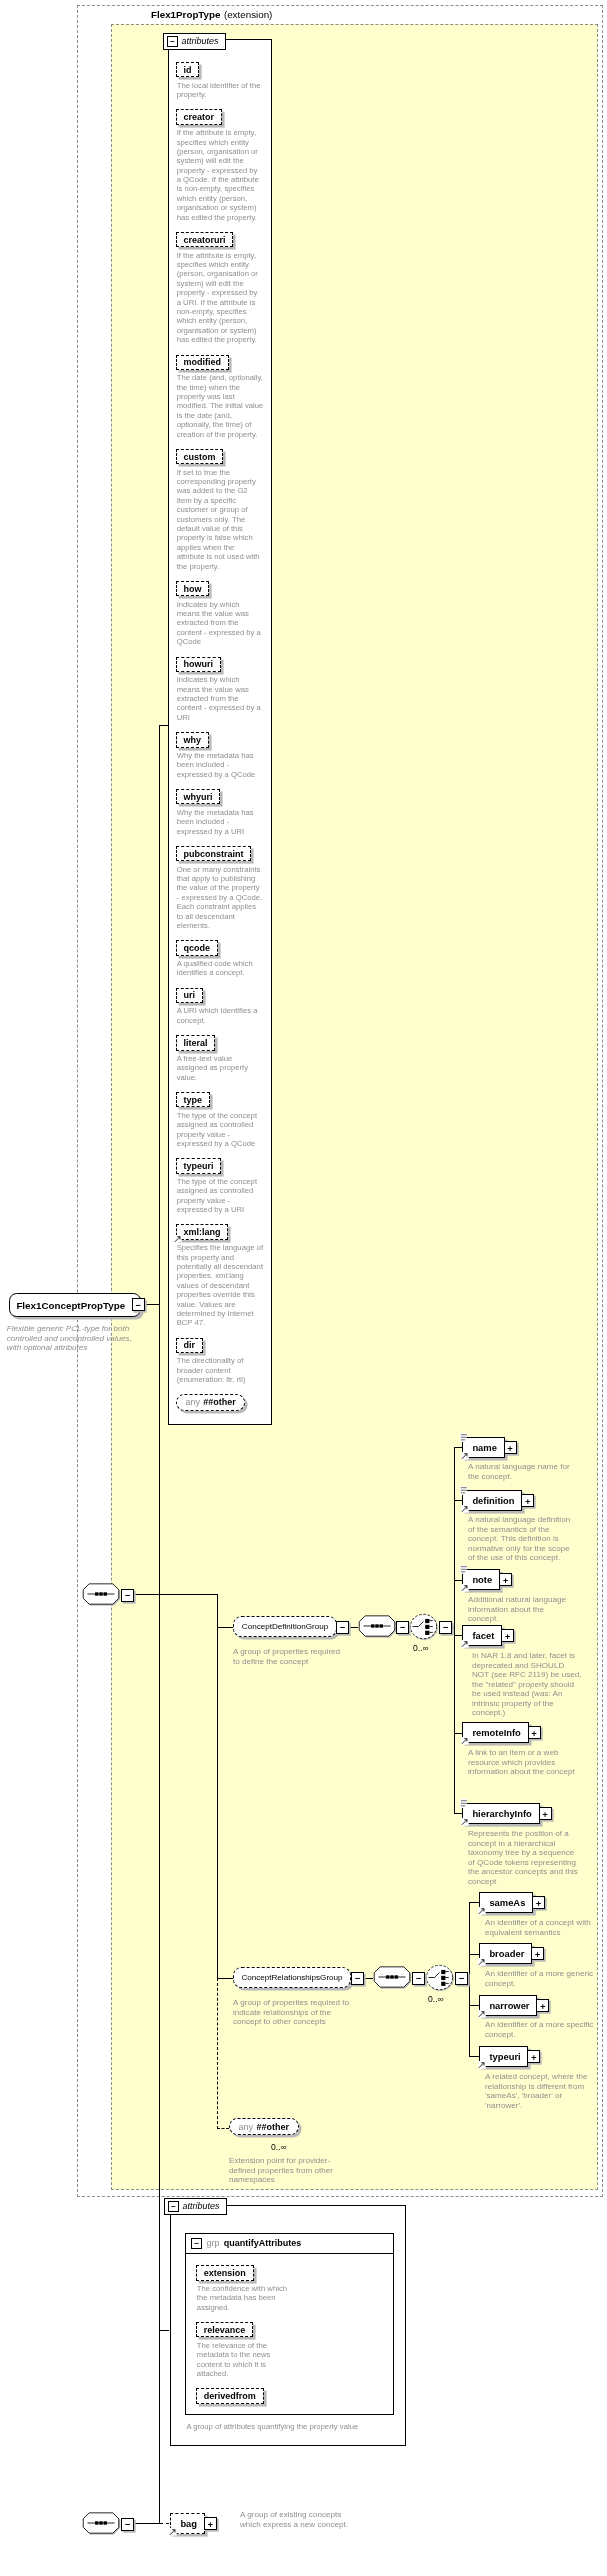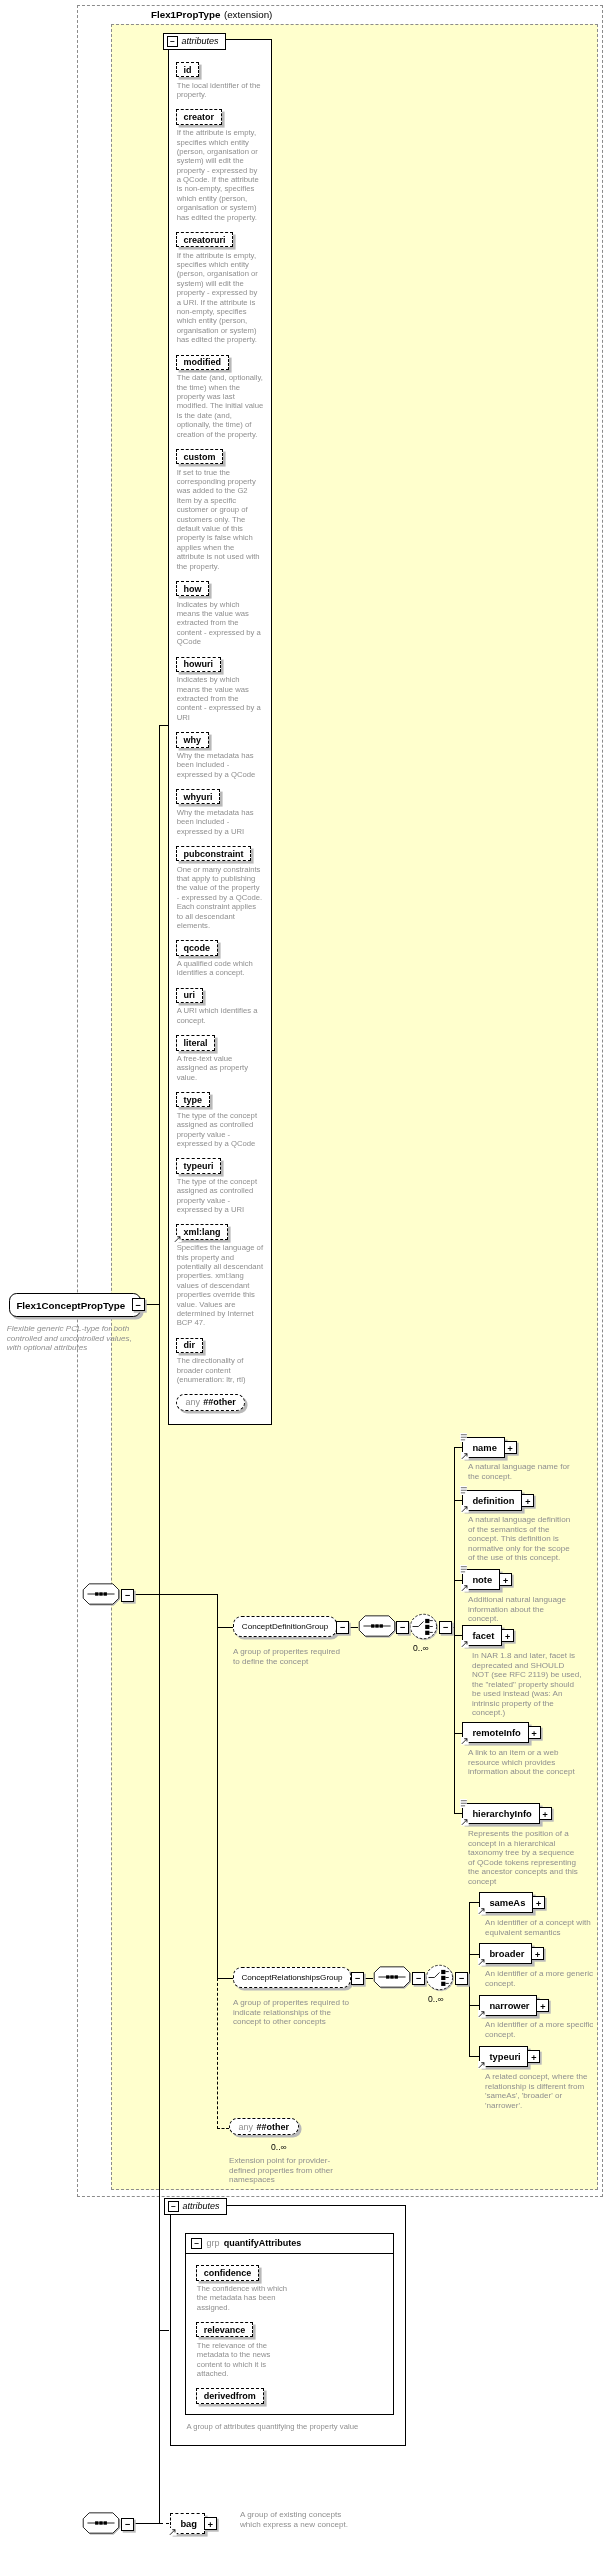--- a/index.html
+++ b/index.html
@@ -422,21 +422,21 @@
   </div>
   <div class="attr-container" id="own-attrs">
     <div class="grp-box">
       <div class="grp-header">
         <span class="exp-mini">−</span>
         <span class="kind">grp</span>
         <b>quantifyAttributes</b>
       </div>
       <div class="grp-body">
         <div class="attr-item" style="margin-left:1.7px">
-          <span class="attr-pill">confidence</span>
+          <span class="attr-pill">extension</span>
           <div class="attr-desc" style="width:99px">The confidence with which the metadata has been assigned.</div>
         </div>
         <div class="attr-item" style="margin-left:1.7px">
           <span class="attr-pill">relevance</span>
           <div class="attr-desc" style="width:99px">The relevance of the metadata to the news content to which it is attached.</div>
         </div>
         <div class="attr-item" style="margin-left:1.7px">
           <span class="attr-pill">derivedfrom</span>
         </div>
       </div>

